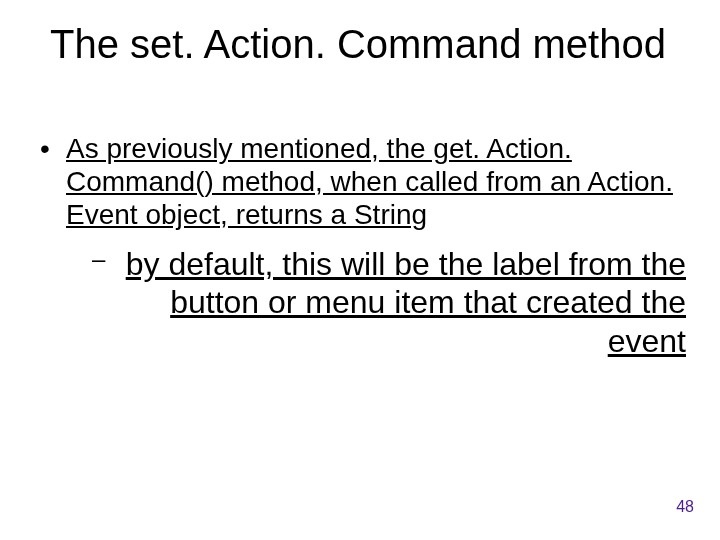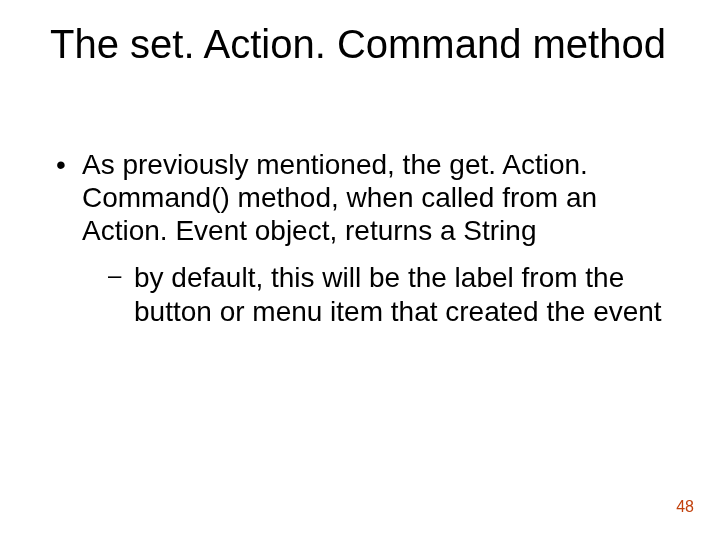--- a/index.html
+++ b/index.html
@@ -29,22 +29,23 @@
     letter-spacing: 0px;
   }
   .body {
     position: absolute;
     top: 132px;
     left: 38px;
     width: 648px;
   }
   ul.level1 {
     list-style: none;
-    margin: 16px;
+    margin: 0;
     padding: 0;
+    text-decoration: underline;
   }
   ul.level1 > li {
     position: relative;
     padding-left: 28px;
     font-size: 28px;
     line-height: 1.18;
     margin-bottom: 14px;
   }
   ul.level1 > li::before {
     content: "•";
@@ -56,37 +57,38 @@
   ul.level2 {
     list-style: none;
     margin: 0;
     padding: 0;
     margin-top: 14px;
   }
   ul.level2 > li {
     position: relative;
     padding-left: 28px;
     margin-left: 24px;
-    font-size: 28px;
+    font-size: 32px;
     line-height: 1.2;
     margin-bottom: 4px;
+    text-align: right;
   }
   ul.level2 > li::before {
     content: "–";
     position: absolute;
     left: 2px;
     top: 0;
     font-size: 24px;
   }
   .pagenum {
     position: absolute;
     right: 26px;
     bottom: 24px;
     font-size: 16px;
-    color: #c2410c;
+    color: #4c1d95;
   }
 </style>
 </head>
 <body>
 
 <div class="slide">
   <div class="title">The set. Action. Command method</div>
 
   <div class="body">
     <ul class="level1">

